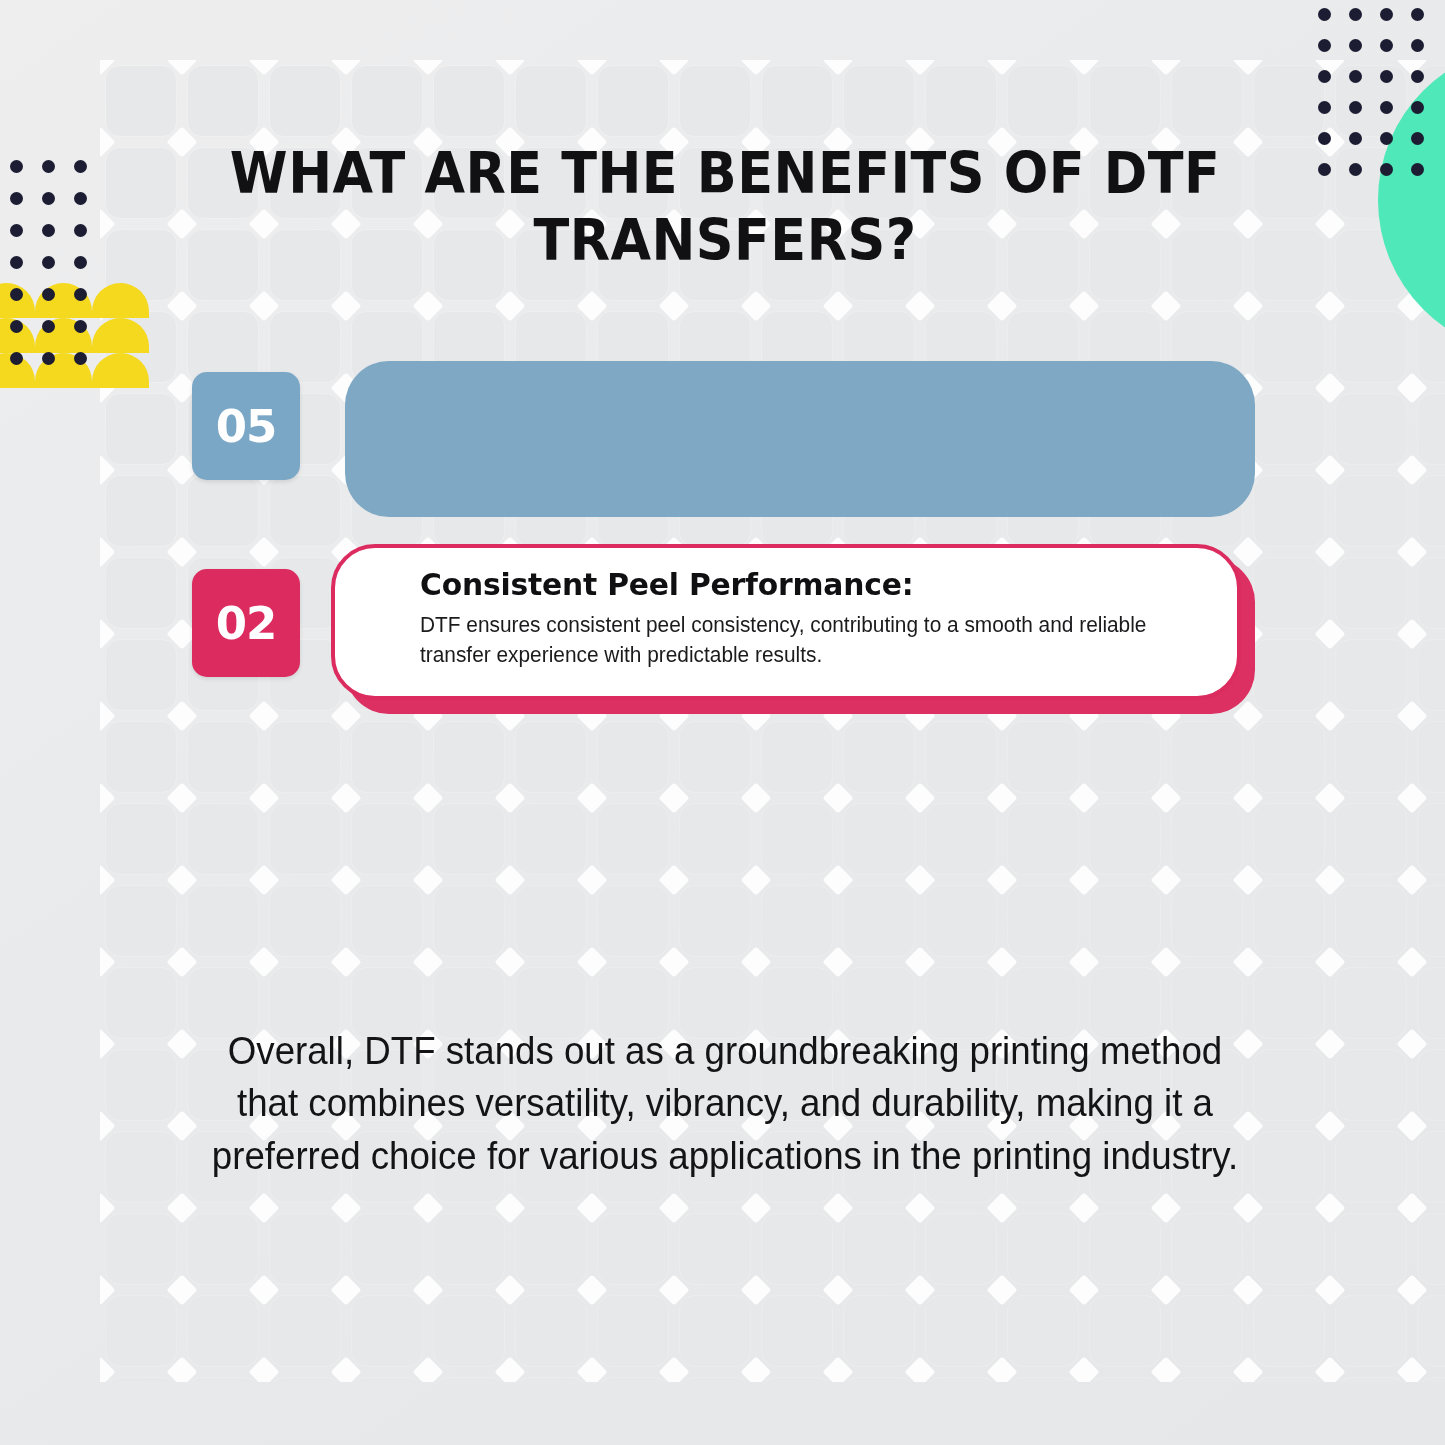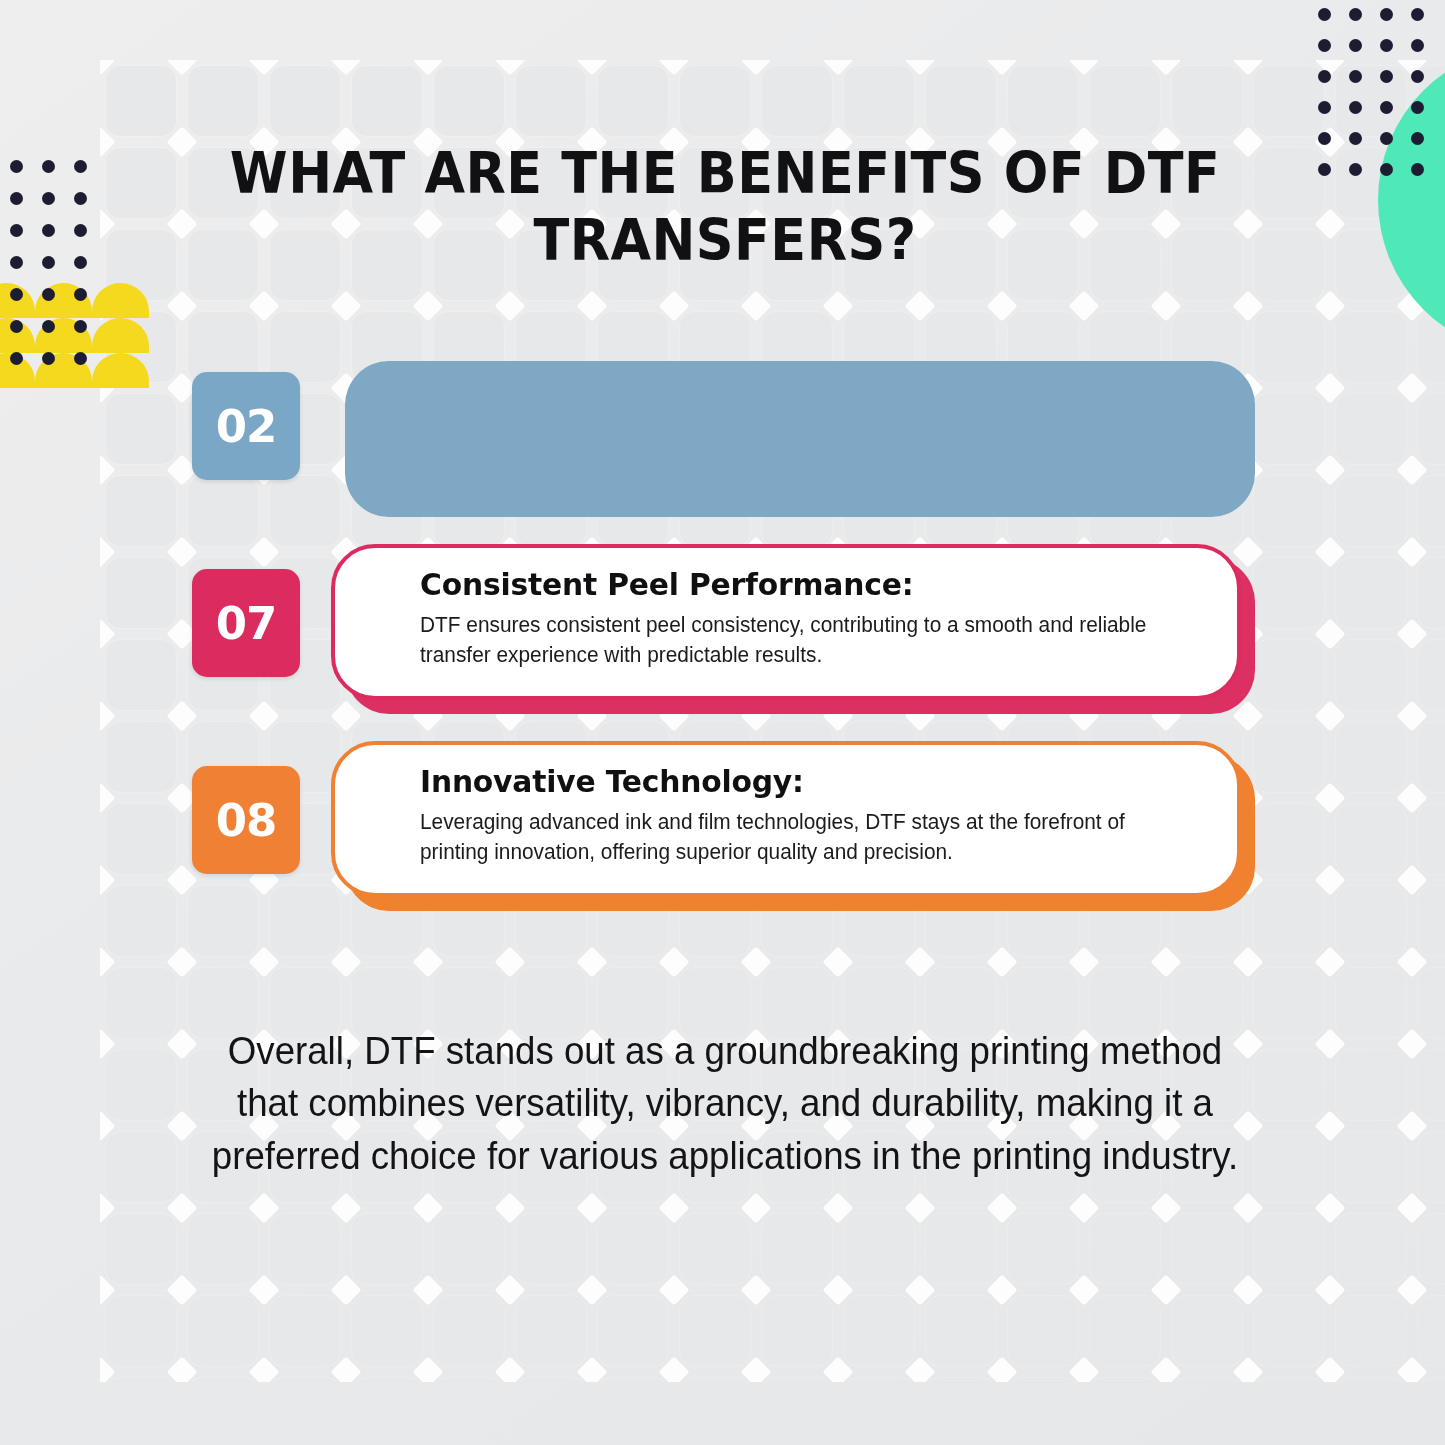--- a/index.html
+++ b/index.html
@@ -800,41 +800,31 @@
     <i style="left:64px;top:192px"></i>
   </div>
 
 <div id="content">
 
   <div id="page-title">WHAT ARE THE BENEFITS OF DTF TRANSFERS?</div>
 
   <div class="card-row" id="card-row-0">
     <div class="card-shadow" style="background: rgb(127, 168, 196);"></div>
     <div class="badge" style="background: rgb(123, 167, 199);">
-      <span>02</span>
+      <span>05</span>
     </div>
   </div>
 
   <div class="card-row" id="card-row-1">
     <div class="card-shadow" style="background: rgb(220, 48, 98);"></div>
     <div class="badge" style="background: rgb(219, 43, 95);">
-      <span>07</span>
+      <span>02</span>
     </div>
     <div class="card" style="border-color: rgb(219, 43, 95);">
       <div class="card-title">Consistent Peel Performance:</div>
       <div class="card-text">DTF ensures consistent peel consistency, contributing to a smooth and reliable transfer experience with predictable results.</div>
     </div>
   </div>
 
-  <div class="card-row" id="card-row-2">
-    <div class="card-shadow" style="background: rgb(240, 129, 47);"></div>
-    <div class="badge" style="background: rgb(240, 128, 51);">
-      <span>08</span>
-    </div>
-    <div class="card" style="border-color: rgb(240, 128, 51);">
-      <div class="card-title">Innovative Technology:</div>
-      <div class="card-text">Leveraging advanced ink and film technologies, DTF stays at the forefront of printing innovation, offering superior quality and precision.</div>
-    </div>
-  </div>
 
   <div id="summary">Overall, DTF stands out as a groundbreaking printing method that combines versatility, vibrancy, and durability, making it a preferred choice for various applications in the printing industry.</div>
 
 </div>
 
 </body></html>

